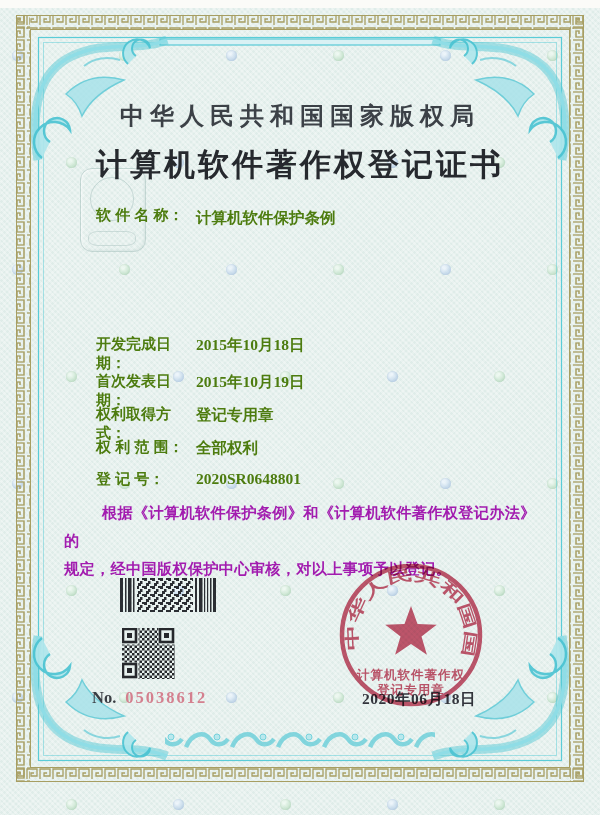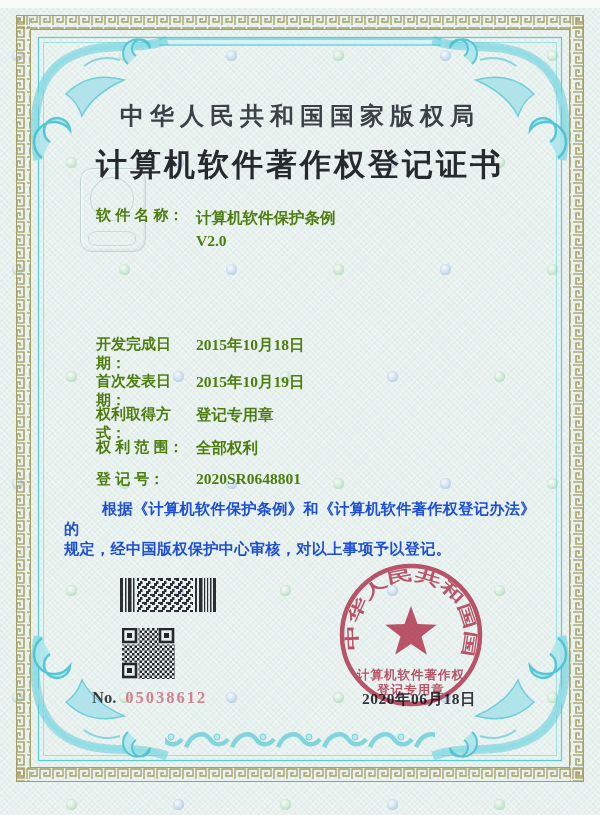--- a/index.html
+++ b/index.html
@@ -59,21 +59,21 @@
   .field-label{
     display:inline-block;width:100px;vertical-align:top;
     font-family:"Liberation Sans","DejaVu Sans",sans-serif;font-size:15px;
   }
   .field-value{display:inline-block;margin-left:0;vertical-align:top;}
   .field-value .v-line{display:block;line-height:23px;}
   .row-0{top:206px;} .row-1{top:267px;} .row-2{top:335px;} .row-3{top:372px;}
   .row-4{top:405px;} .row-5{top:438px;} .row-6{top:470px;}
   .statement{
     position:absolute;left:64px;top:499px;width:478px;
-    font-size:15.2px;font-weight:700;line-height:20px;color:#1d4ed8;letter-spacing:.3px;
+    font-size:15.2px;font-weight:700;line-height:28px;color:#a21caf;letter-spacing:.3px;
   }
   .statement .line1{text-indent:38px;}
   
   .barcode{position:absolute;left:120px;top:578px;z-index:3;}
   .qrcode{position:absolute;left:122px;top:628px;z-index:3;}
   .serial-line{position:absolute;left:92px;top:688px;font-size:16.5px;z-index:3;}
   .serial-label{color:#3a3e44;font-weight:600;text-align:center;}
   .serial-number{color:#d4808f;letter-spacing:2px;margin-left:9px;font-weight:600;}
   .issue-date{
     position:absolute;left:362px;top:689px;font-size:15.5px;font-weight:700;
@@ -177,21 +177,21 @@
 </svg>
 
 <div class="emboss"></div>
 
 <div class="content">
   <div class="authority-title">中华人民共和国国家版权局</div>
   <div class="main-title">计算机软件著作权登记证书</div>
 
 
   <div class="field-row row-0">
-    <span class="field-label">软 件 名 称：</span><span class="field-value"><span class="v-line">计算机软件保护条例</span><span class="v-line">V2.0</span></span>
+    <span class="field-label">软 件 名 称：</span><span class="field-value"><span class="v-line">计算机软件保护条例</span></span>
   </div>
   <div class="field-row row-2">
     <span class="field-label">开发完成日期：</span><span class="field-value">2015年10月18日</span>
   </div>
   <div class="field-row row-3">
     <span class="field-label">首次发表日期：</span><span class="field-value">2015年10月19日</span>
   </div>
   <div class="field-row row-4">
     <span class="field-label">权利取得方式：</span><span class="field-value">登记专用章</span>
   </div>

